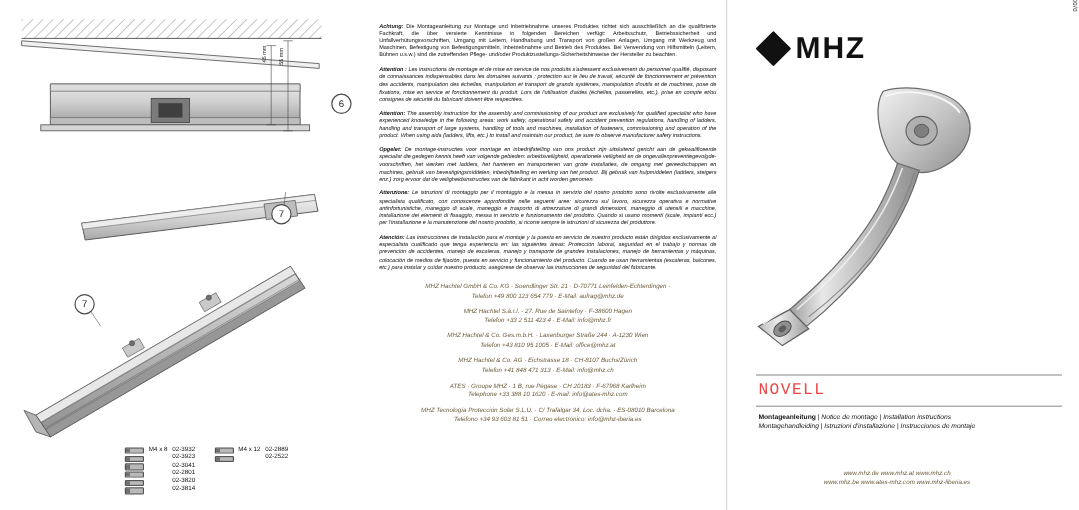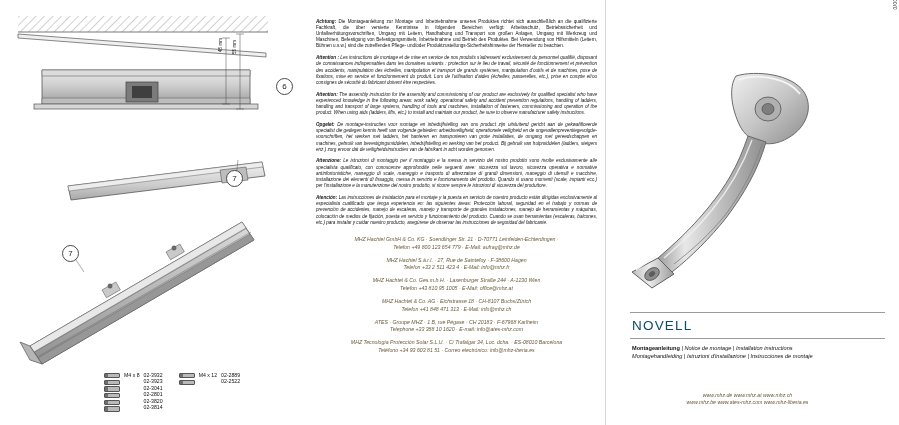--- a/index.html
+++ b/index.html
@@ -183,21 +183,22 @@
     right: 14px;
     top: 312px;
     border-top: 0.7px solid #9b9b9b;
   }
   .product-name {
     position: absolute;
     left: 26px;
     top: 318px;
     font-size: 13.5px;
     letter-spacing: 1.2px;
-    color: #0c4a6e;
+    color: #ef4444;
+    font-family: Liberation Mono, monospace;
   }
   .rule2 {
     position: absolute;
     left: 24px;
     right: 14px;
     top: 338px;
     border-top: 0.7px solid #9b9b9b;
   }
   .langs {
     position: absolute;
@@ -401,20 +402,24 @@
         <div>MHZ Tecnología Protección Solar S.L.U. · C/ Trafalgar 34, Loc. dcha. · ES-08010 Barcelona</div>
         <div>Teléfono +34 93 603 81 51 · Correo electrónico: info@mhz-iberia.es</div>
       </div>
     </div>
   </div>
 
   <div class="col-right">
 
     <div class="sidecode">83 ZC / 799 95 00/0</div>
 
+    <div class="brand">
+      <div class="brand-mark"></div>
+      <div class="brand-name">MHZ</div>
+    </div>
 
     <svg class="render" viewBox="0 0 260 235">
       <defs>
         <linearGradient id="armGrad" x1="0" y1="0" x2="1" y2="0">
           <stop offset="0%" stop-color="#9c9c9c"></stop>
           <stop offset="25%" stop-color="#e8e8e8"></stop>
           <stop offset="55%" stop-color="#c2c2c2"></stop>
           <stop offset="100%" stop-color="#8e8e8e"></stop>
         </linearGradient>
         <linearGradient id="headGrad" x1="0" y1="0" x2="1" y2="1">

